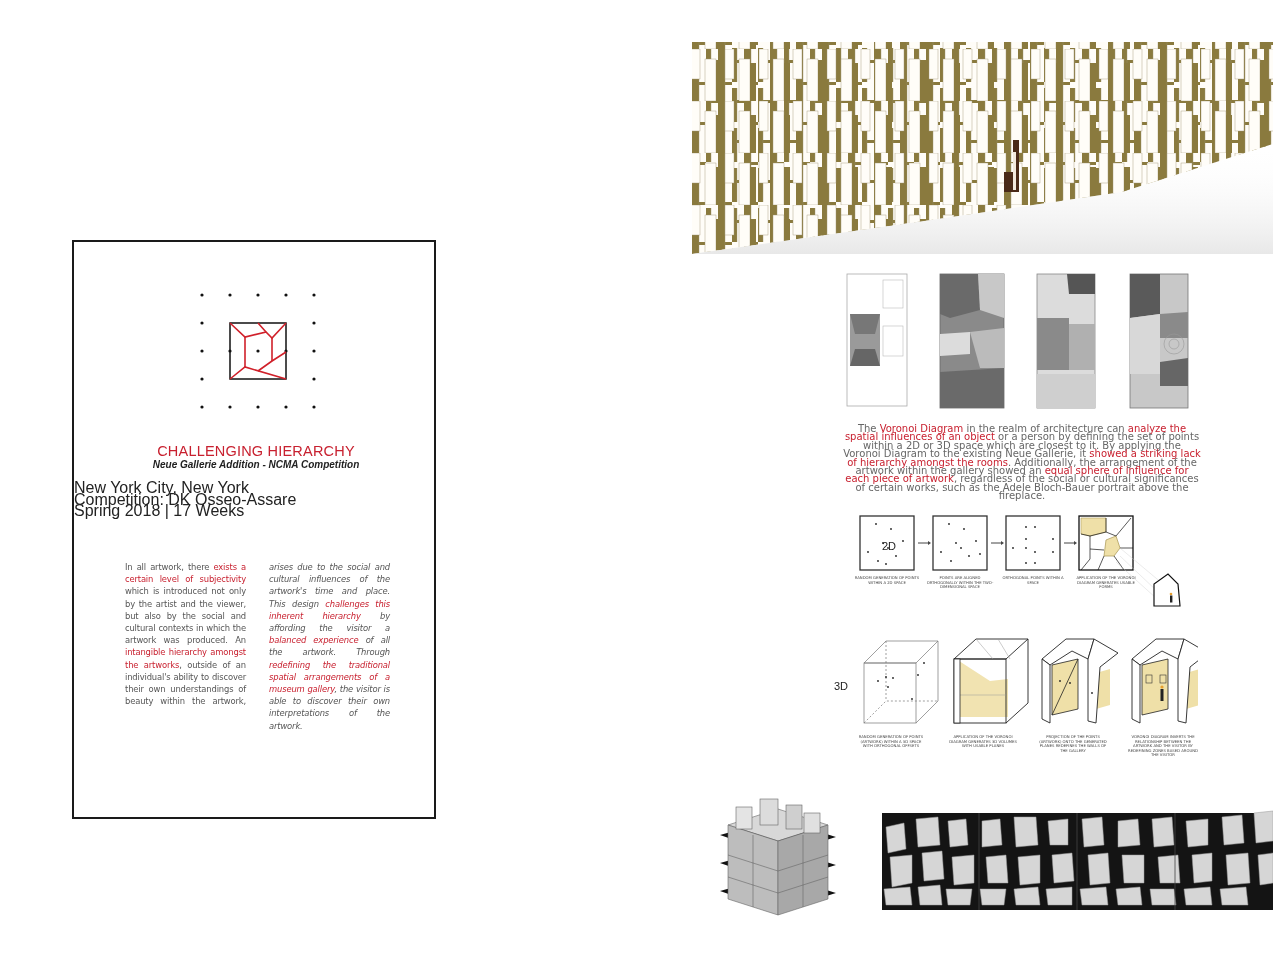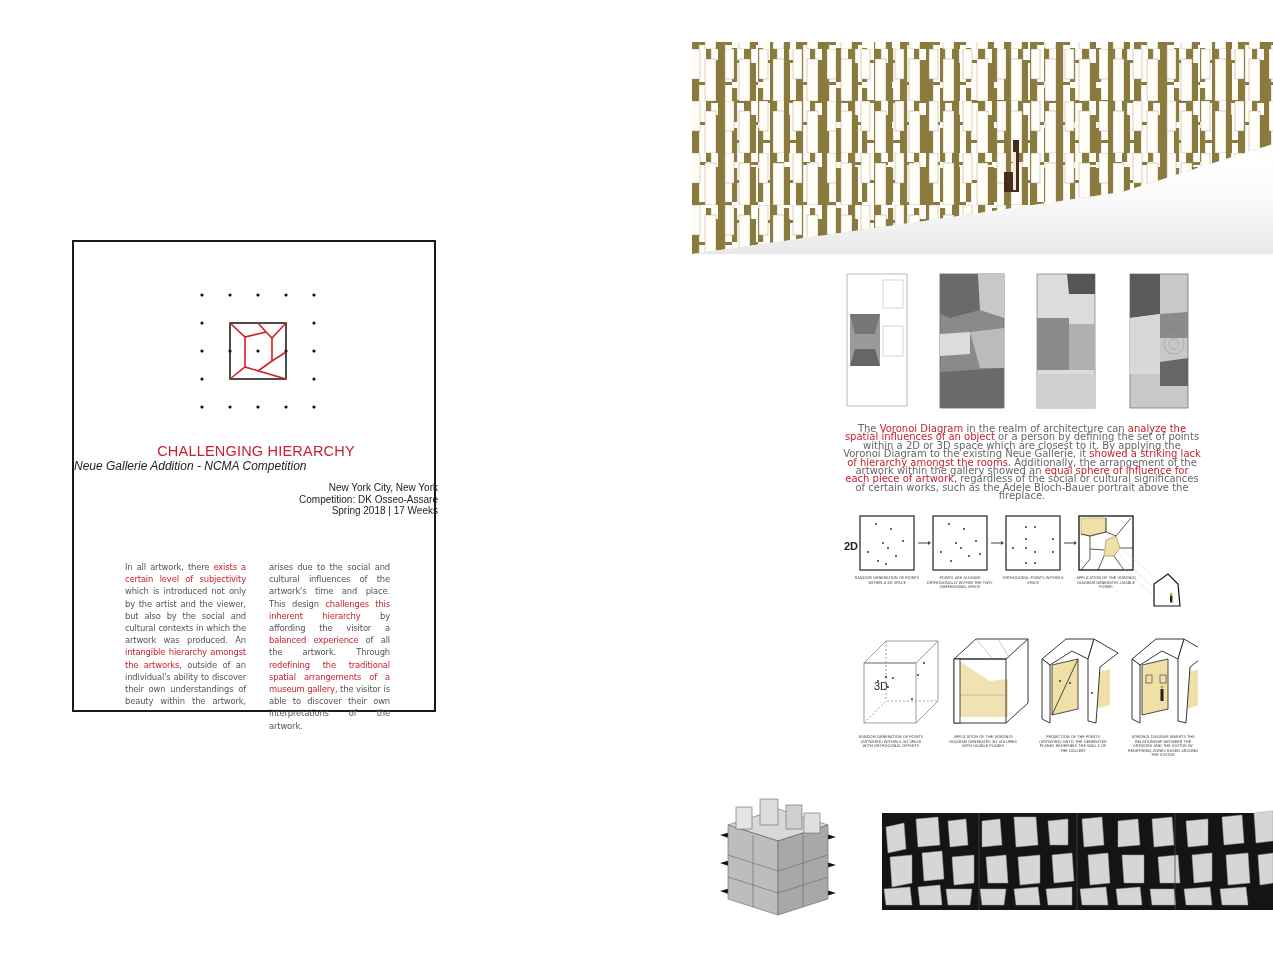--- a/index.html
+++ b/index.html
@@ -1,36 +1,36 @@
 <!DOCTYPE html>
 <html><head>
 <meta charset="utf-8">
 <style>
   html, body { margin:0; padding:0; background:#ffffff; }
   body { width:1273px; height:955px; position:relative; overflow:hidden; font-family:"DejaVu Sans", sans-serif; color:#333; }
   .abs { position:absolute; }
   
-  #card { left:72px; top:240px; width:364px; height:472px; border:2.5px solid #1a1a1a; box-sizing:border-box; background:#fff; }
+  #card { left:72px; top:240px; width:364px; height:579px; border:2.5px solid #1a1a1a; box-sizing:border-box; background:#fff; }
   #logo { left:125px; top:50px; }
   #title { left:0; width:364px; top:201px; text-align:center; color:#c8202f; font-family:"Liberation Sans", sans-serif; font-size:14.5px; letter-spacing:0.2px; }
-  #subtitle { left:0; width:364px; top:217px; text-align:left; font-family:"Liberation Sans", sans-serif; font-style:italic; font-weight:normal; font-size:12px; color:#222; }
-  .meta { left:0; width:364px; text-align:right; font-family:"Liberation Sans", sans-serif; font-size:10px; color:#222; line-height:11.5px; }
+  #subtitle { left:0; width:364px; top:217px; text-align:center; font-family:"Liberation Sans", sans-serif; font-style:italic; font-weight:bold; font-size:10px; color:#222; }
+  .meta { left:0; width:364px; text-align:left; font-family:"Liberation Sans", sans-serif; font-size:16px; color:#222; line-height:11.5px; }
   #meta { top:240px; }
   .col { top:319px; width:121px; font-family:"DejaVu Sans", sans-serif; font-size:8.4px; line-height:12.2px; color:#555; text-align:justify; text-align-last:justify; letter-spacing:-0.15px; }
   .col .r { color:#c8202f; }
   #col1 { left:51px; }
-  #col2 { left:195px; }
+  #col2 { left:195px;font-style:italic; }
   
   #city { left:692px; top:42px; width:581px; height:212px; overflow:hidden; }
   #plans { left:845px; top:272px; width:350px; height:140px; }
   #voronoi-text { left:843px; top:425px; width:358px; font-size:10px; line-height:8.4px; text-align:center; color:#666; }
   #voronoi-text .r { color:#c8202f; }
   .rowlabel { font-family:"Liberation Sans", sans-serif; font-size:11px; color:#222; }
-  #lbl2d { left:844px; top:540px;font-weight:bold; }
-  #lbl3d { left:834px; top:680px;margin-left:40px; }
+  #lbl2d { left:882px; top:540px; }
+  #lbl3d { left:834px; top:680px; }
   .caption { font-size:3.8px; line-height:4.6px; color:#444; text-align:center; text-transform:uppercase; width:72px; }
   #diagram2d { left:858px; top:514px; }
   #diagram3d { left:858px; top:635px; }
   #massing-cube { left:718px; top:795px; }
   #massing-strip { left:882px; top:805px; width:391px; height:105px; }
 </style>
 </head>
 <body>
 
 <div id="card" class="abs">

